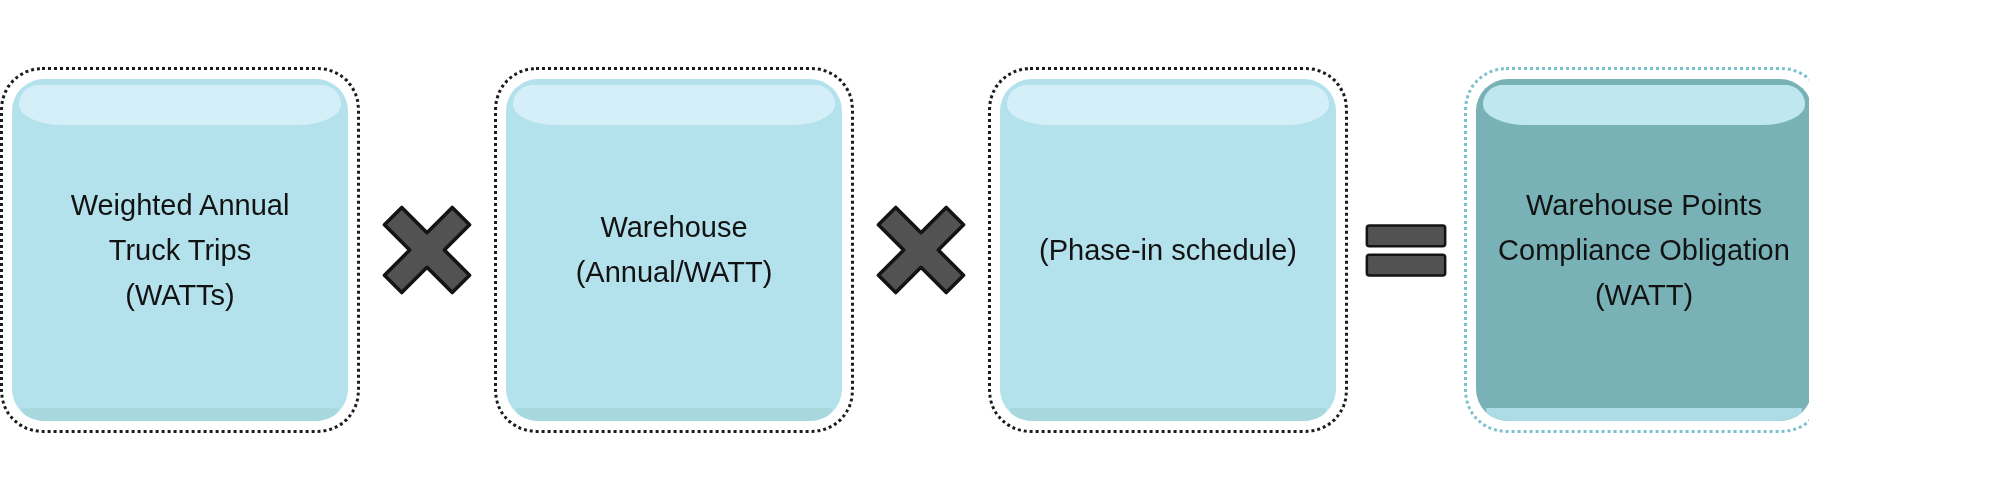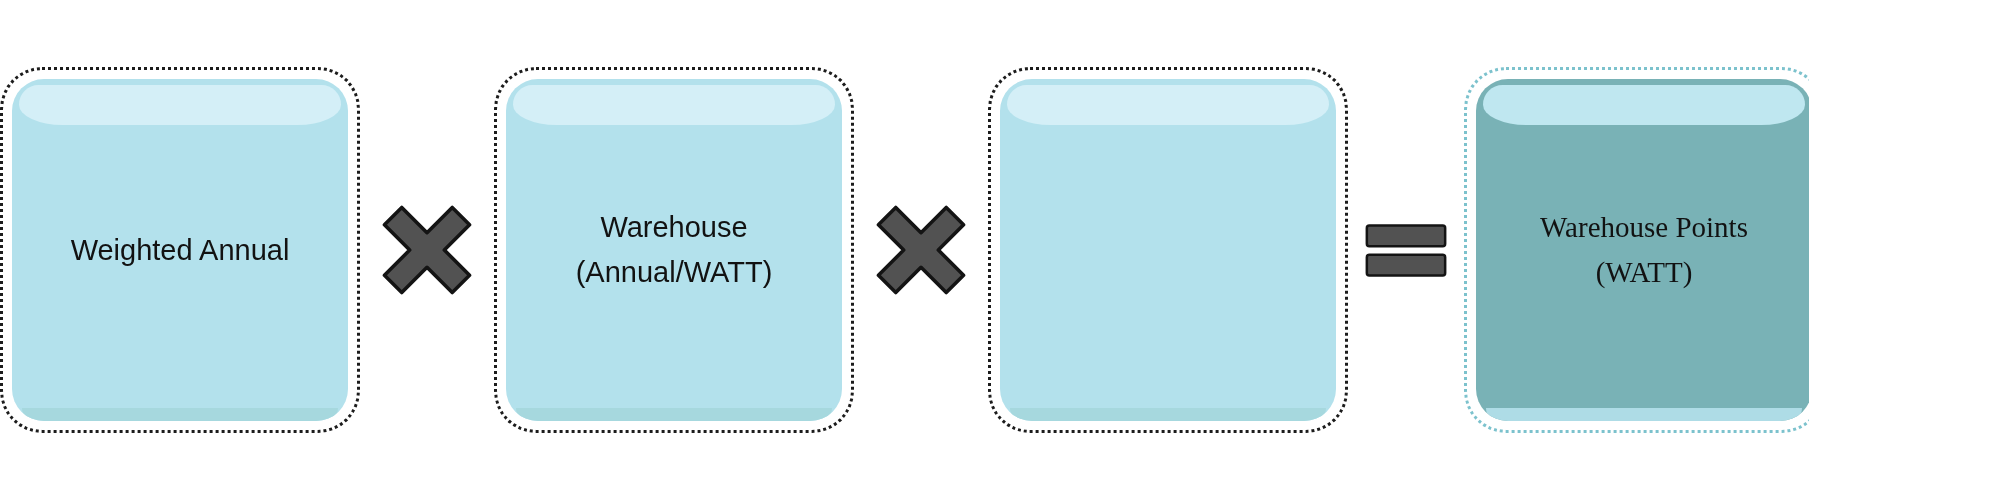--- a/index.html
+++ b/index.html
@@ -29,21 +29,20 @@
     --fill:  var(--light-box-fill,  #b3e1ec);
     --shine: var(--light-box-shine, #d4eff7);
     --edge:  var(--light-box-bottom-edge, #a6d8de);
     border-color: var(--outline-dots-dark, #1c1c1c);
   }
   .box.teal {
     --fill:  var(--result-box-fill,  #79b2b6);
     --shine: var(--result-box-shine, #bfe7f0);
     --edge:  var(--result-box-bottom-edge, #aedce6);
     border-color: var(--outline-dots-teal, #7cc2cd);
-    font-family: Liberation Serif, serif;
   }
   .gloss {
     position: relative;
     width: 100%;
     height: 100%;
     border-radius: 32px;
     background: var(--fill);
     overflow: hidden;
     display: flex;
     align-items: center;
@@ -88,20 +87,22 @@
 </style>
 </head>
 <body>
 
 <div class="stage">
 
   <div class="box light">
     <div class="gloss">
       <div class="label">
         <div>Weighted Annual</div>
+        <div>Truck Trips</div>
+        <div>(WATTs)</div>
       </div>
     </div>
   </div>
 
   <div class="op">
     <svg width="102" height="102" viewBox="0 0 100 100" aria-hidden="true">
       <g transform="rotate(45 50 50)">
         <path class="glyph" stroke-width="3.5" stroke-linejoin="round" d="M38 3 h24 v35 h35 v24 h-35 v35 h-24 v-35 H3 v-24 h35 Z"></path>
       </g>
     </svg>
@@ -120,33 +121,35 @@
     <svg width="102" height="102" viewBox="0 0 100 100" aria-hidden="true">
       <g transform="rotate(45 50 50)">
         <path class="glyph" stroke-width="3.5" stroke-linejoin="round" d="M38 3 h24 v35 h35 v24 h-35 v35 h-24 v-35 H3 v-24 h35 Z"></path>
       </g>
     </svg>
   </div>
 
   <div class="box light">
     <div class="gloss">
       <div class="label">
+        <div>(Phase-in schedule)</div>
       </div>
     </div>
   </div>
 
   <div class="op">
     <svg width="84" height="55" viewBox="0 0 100 66" aria-hidden="true">
       <rect class="glyph" x="3" y="3" width="94" height="25" rx="3" stroke-width="3"></rect>
       <rect class="glyph" x="3" y="38" width="94" height="25" rx="3" stroke-width="3"></rect>
     </svg>
   </div>
 
   <div class="box teal">
     <div class="gloss">
       <div class="label">
         <div>Warehouse Points</div>
+        <div>Compliance Obligation</div>
         <div>(WATT)</div>
       </div>
     </div>
   </div>
 
 </div>
 
 </body></html>

